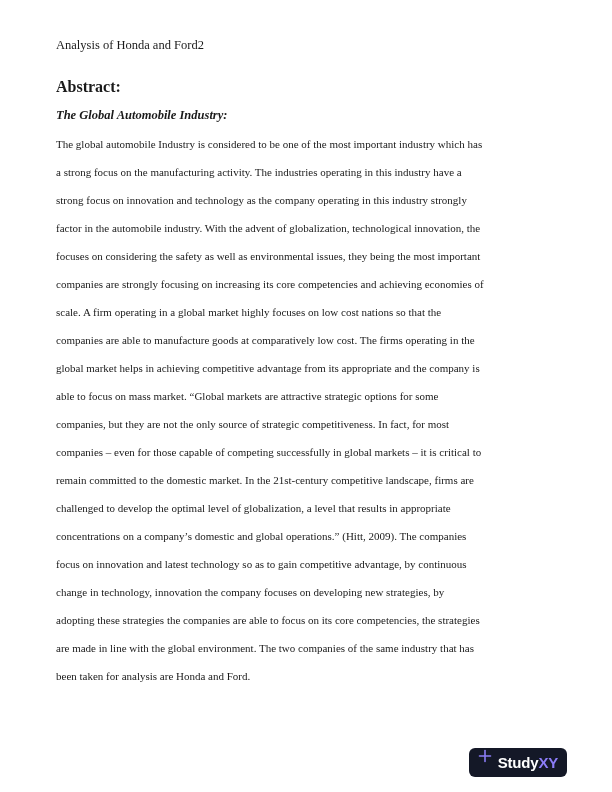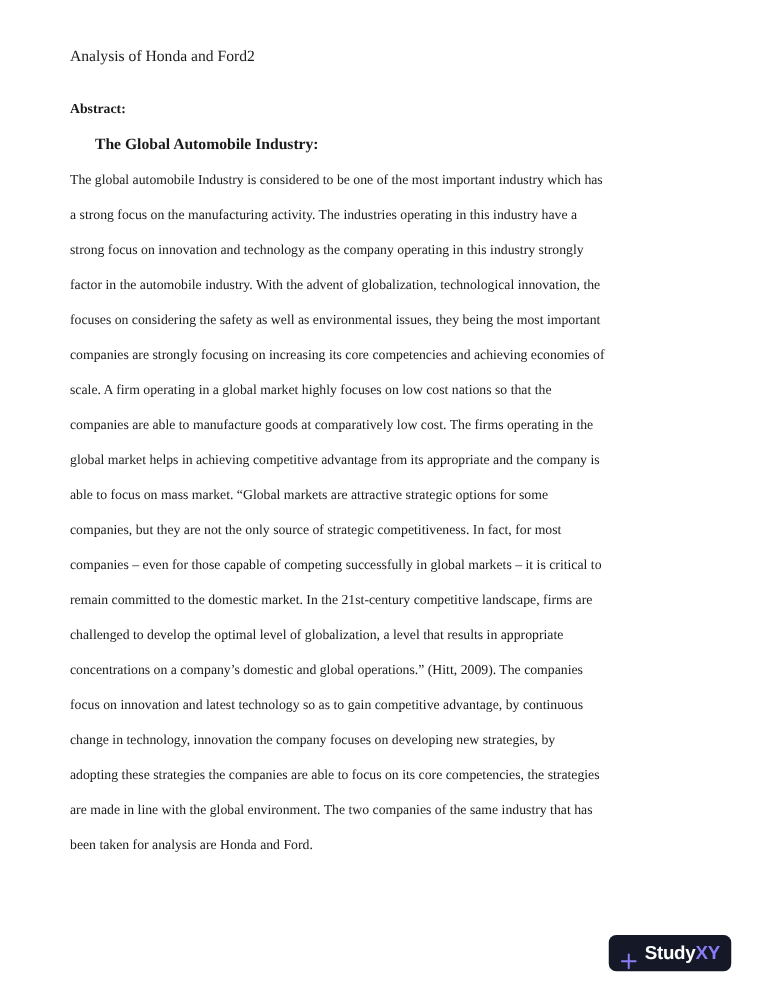--- a/index.html
+++ b/index.html
@@ -18,49 +18,49 @@
     box-sizing: border-box;
     padding: 37px 72px 0 56px;
   }
   .running-head {
     font-size: 12.5px;
     line-height: 16px;
     white-space: nowrap;
   }
   .section-heading {
     margin-top: 26px;
-    font-size: 11px;
+    font-size: 16px;
     line-height: 16px;
     font-weight: bold;
     white-space: nowrap;
   }
   .subsection-heading {
     margin-top: 12px;
     font-size: 12.5px;
     line-height: 16px;
     font-weight: bold;
+    font-style: italic;
     white-space: nowrap;
-    margin-left: 20px;
   }
   .body-lines {
     margin-top: 7px;
   }
   .body-line {
     font-size: 11px;
     line-height: 28px;
     height: 28px;
     white-space: nowrap;
   }
   .logo-badge {
     position: absolute;
-    right: 27px;
+    right: 45px;
     bottom: 15px;
     height: 29px;
     display: flex;
-    align-items: flex-end;
+    align-items: flex-start;
     gap: 5px;
     padding: 0 9px 0 8px;
     border-radius: 6px;
     background: var(--badge-bg, #141827);
     font-family: "Liberation Sans", "DejaVu Sans", sans-serif;
     cursor: pointer;
   }
   .logo-plus {
     display: block;
     width: 16px;

